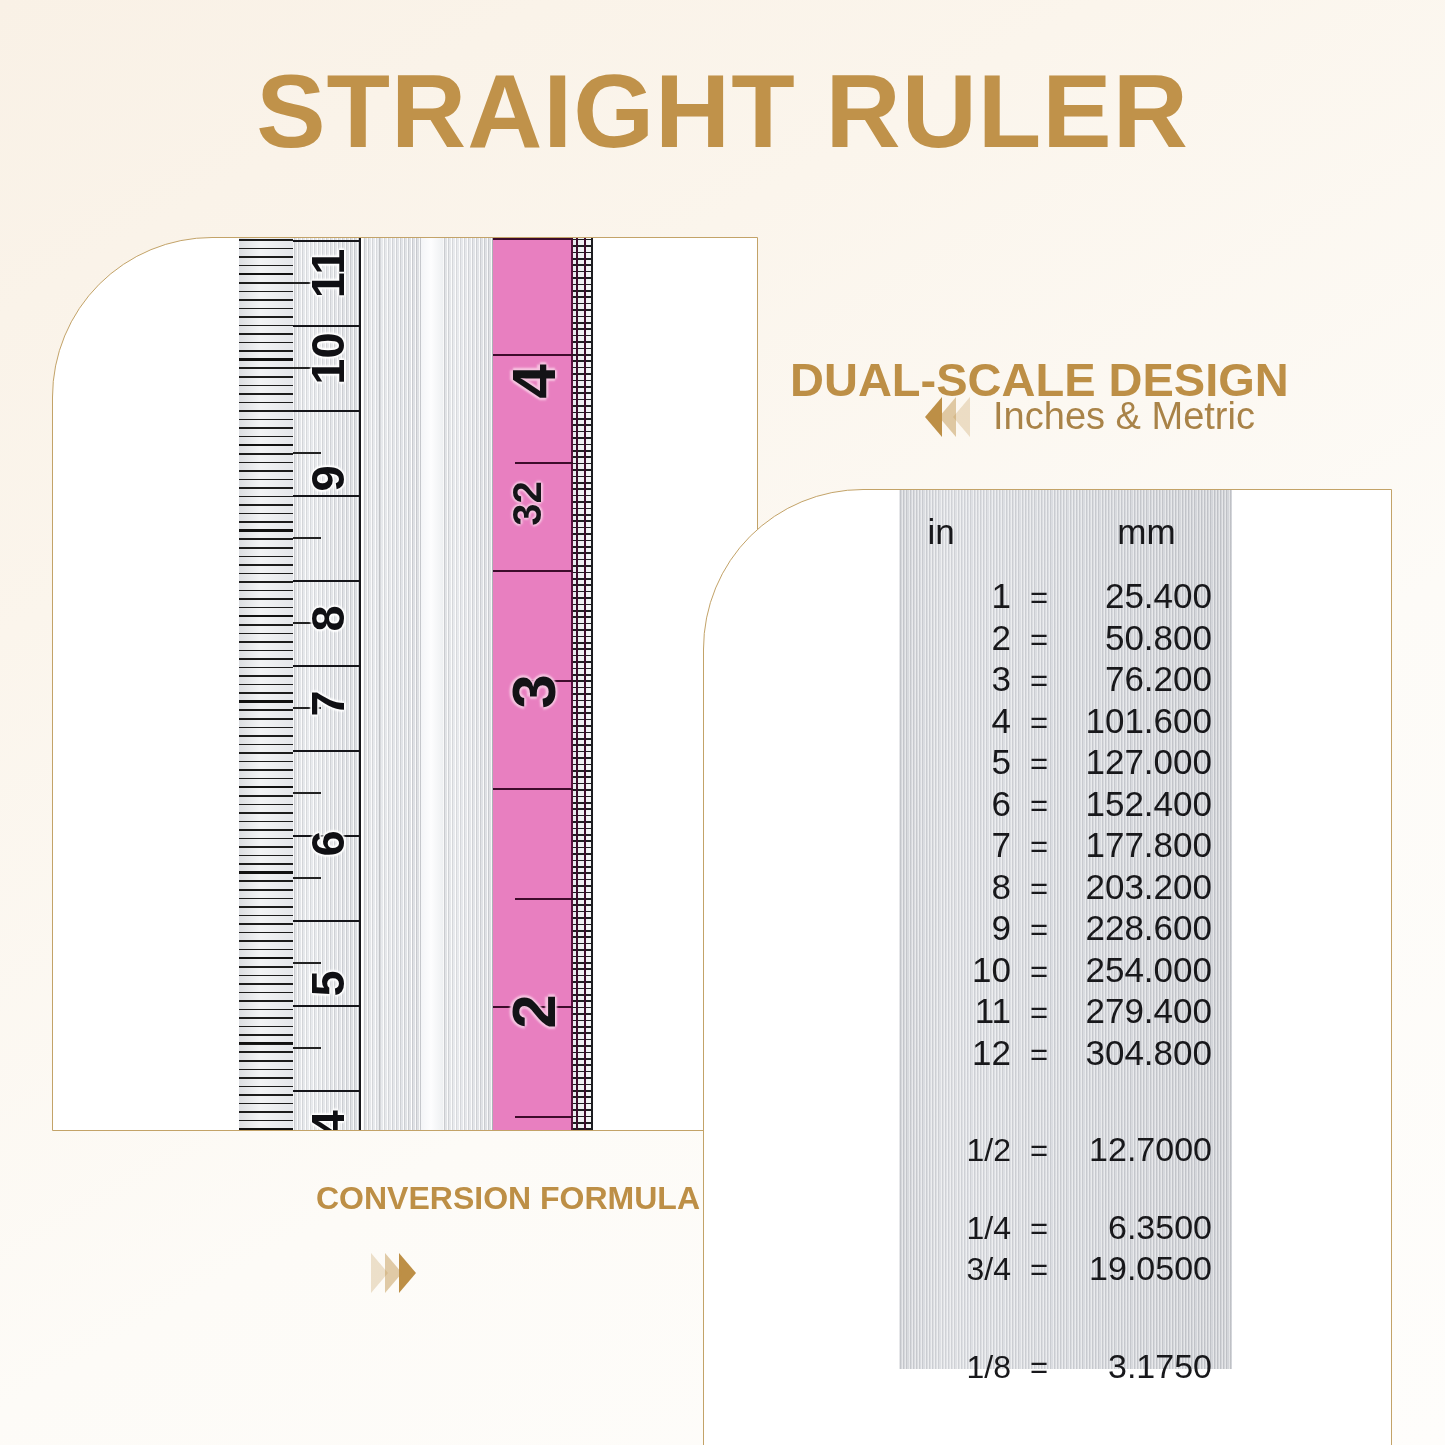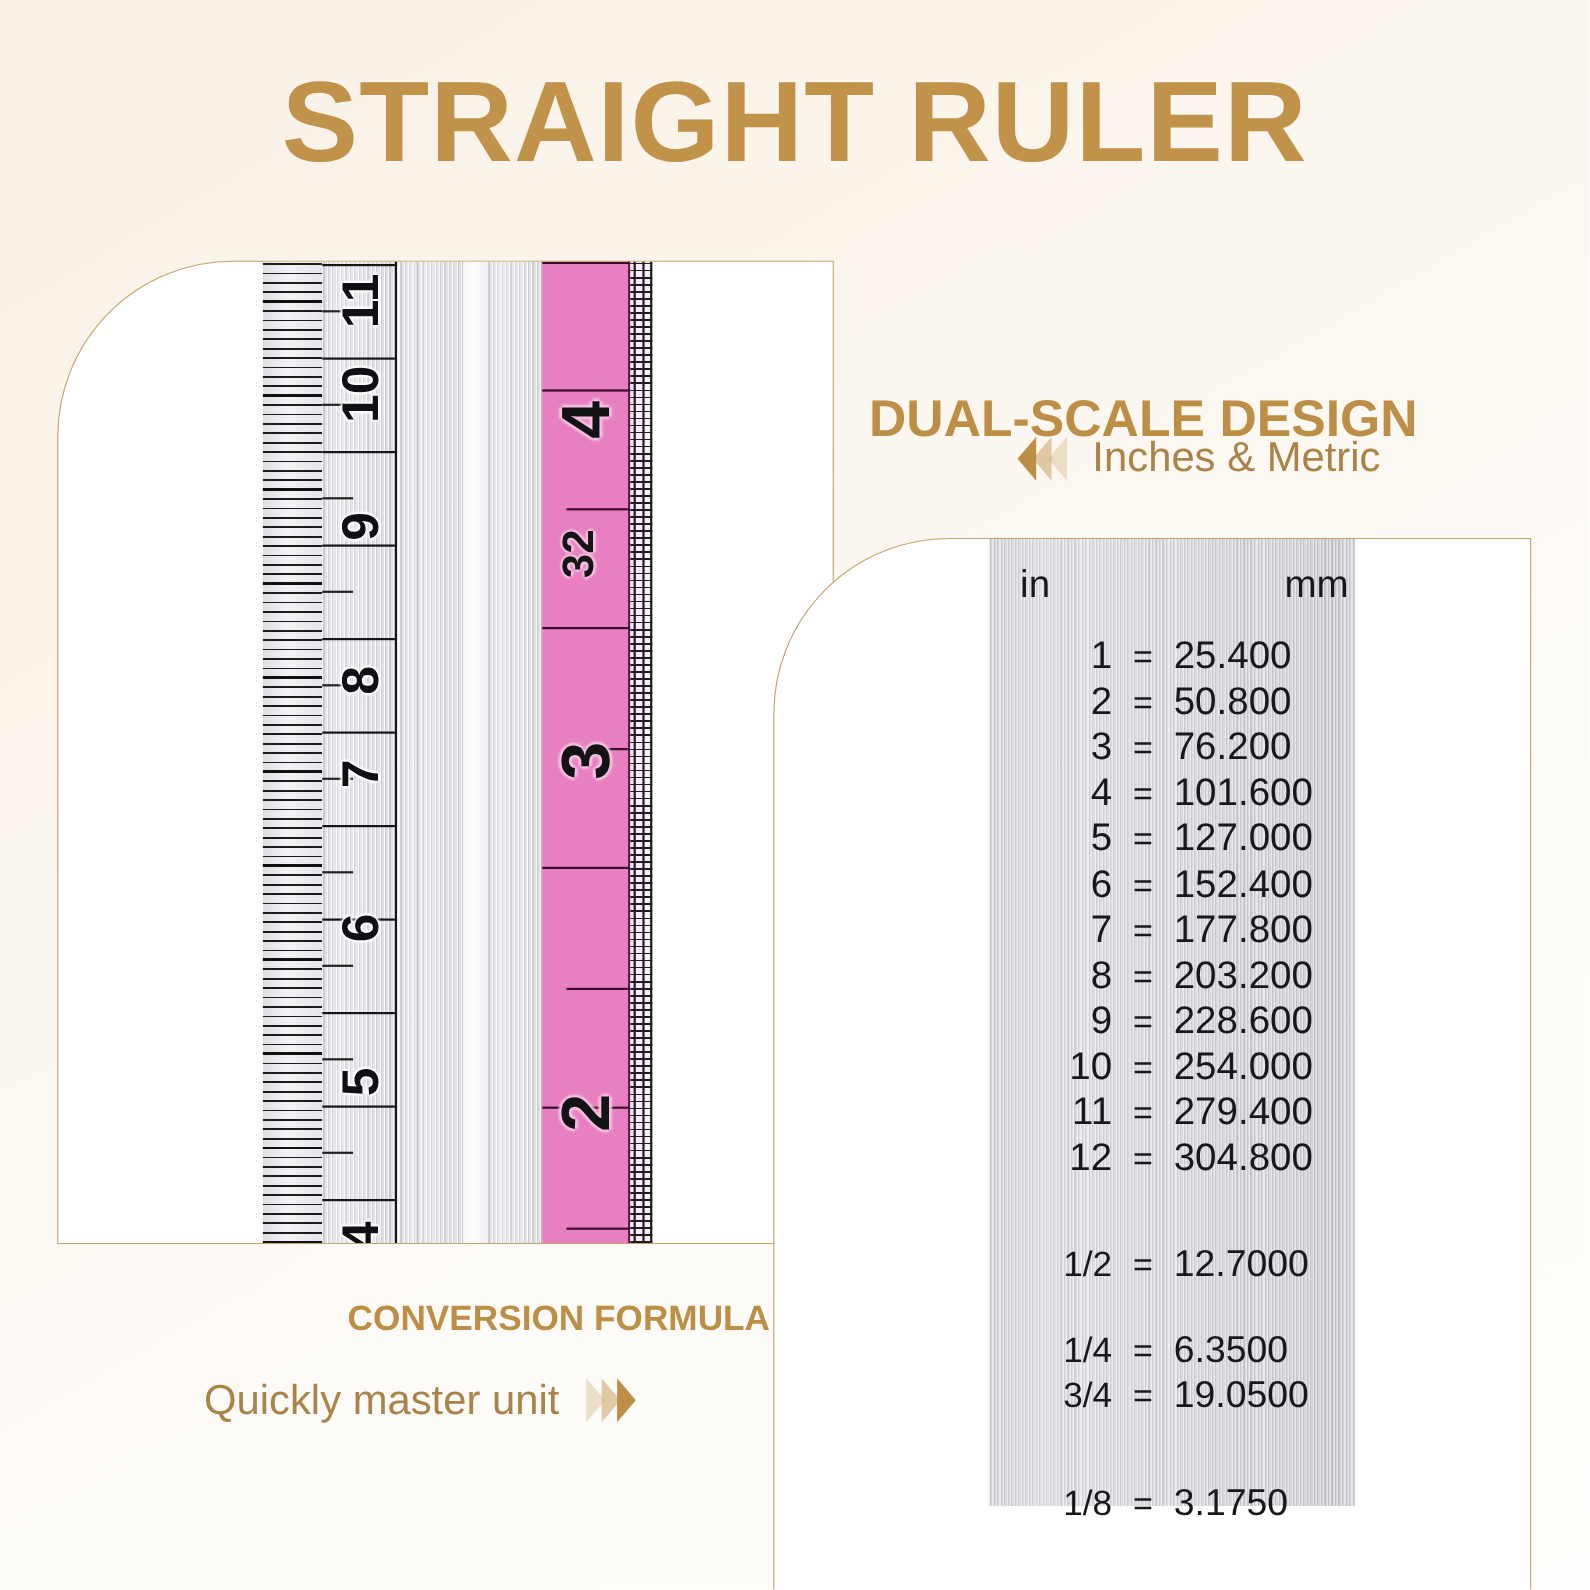--- a/index.html
+++ b/index.html
@@ -153,23 +153,23 @@
         rgba(176,178,183,.28) 1px, rgba(176,178,183,.28) 2px,
         rgba(226,228,232,.5) 2px, rgba(226,228,232,.5) 3.2px),
       linear-gradient(90deg,#c9cbd0 0%,#dcdee2 14%,#d2d4d9 52%,#c4c6cb 100%);
     color:#18181b;
     font-size:35px;
     padding-top:22px;
   }
   .trow{ display:flex; align-items:baseline; height:41.5px; }
   .c-in { width:112px; text-align:right; padding-right:0px; }
   .c-eq { width:56px;  text-align:center; font-size:31px; }
-  .c-mm { width:165px; text-align:left; padding-right:2px; }
+  .c-mm { width:165px; text-align:right; padding-right:20px; }
   .thead .c-in{ text-align:center; padding-right:28px; }
-  .thead .c-mm{ text-align:right; padding-right:6px; }
+  .thead .c-mm{ text-align:center; padding-right:6px; }
   .thead{ height:64px; }
   .gap-sm{ height:36px; }
   .gap-md{ height:56px; }
   .frac .c-in{ font-size:32px; }
   .frac .c-mm{ font-size:34px; }
 
   
   #dual-head{
     position:absolute; left:790px; top:336px; width:600px;
     text-align:left;
@@ -385,20 +385,20 @@
     <span class="chev chev-l o100"></span>
     <span class="chev chev-l o55"></span>
     <span class="chev chev-l o30"></span>
   </span>
   <span id="dual-sub">Inches &amp; Metric</span>
 </div>
 
 <div id="conv-head">CONVERSION FORMULA</div>
 <div id="conv-sub-wrap">
   <span id="conv-sub">
-    <span>Quickly master unit</span><br>
+    <br>
   </span>
   <span class="chevs">
     <span class="chev chev-r o30"></span>
     <span class="chev chev-r o55"></span>
     <span class="chev chev-r o100"></span>
   </span>
 </div>
 
 </body></html>

